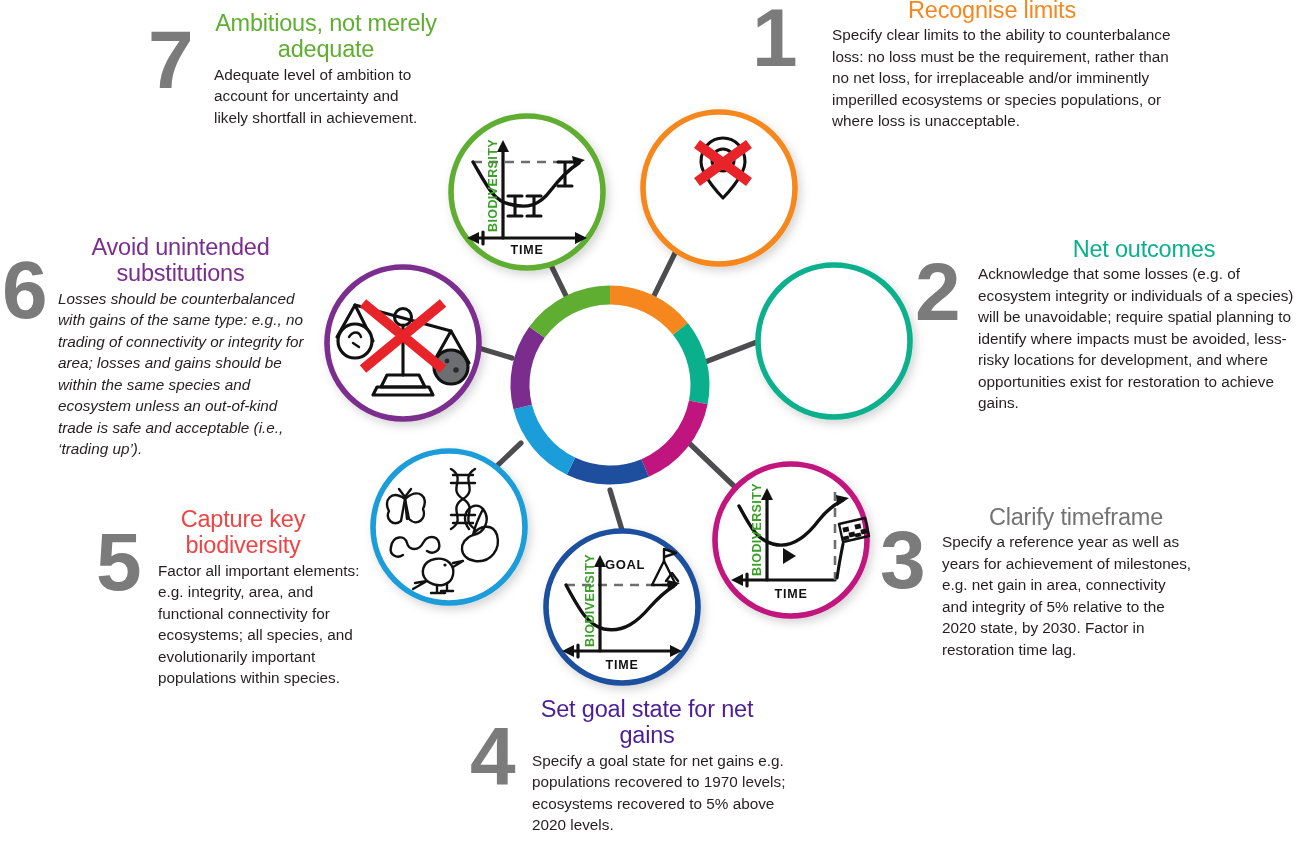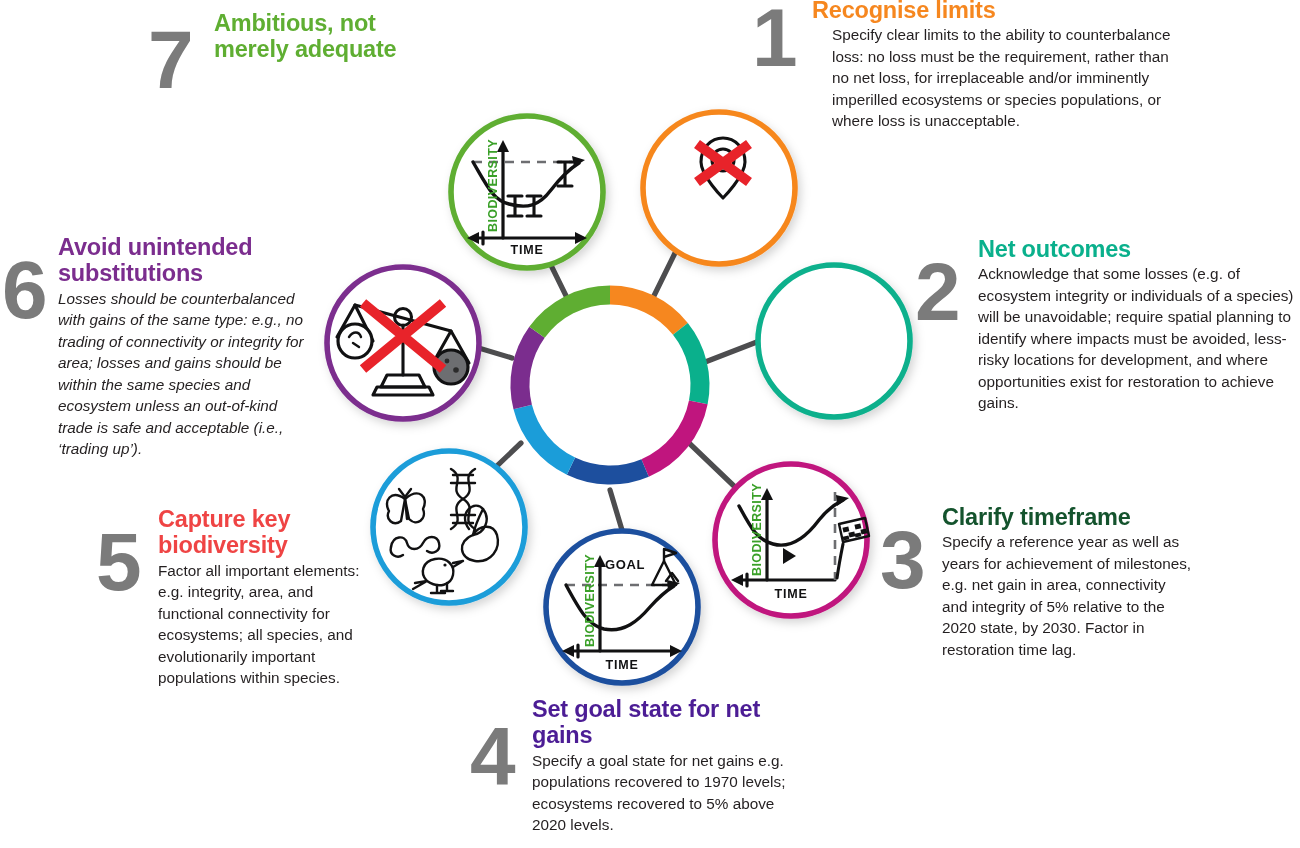--- a/index.html
+++ b/index.html
@@ -17,25 +17,26 @@
     position:absolute;
     font-family:"Liberation Sans", sans-serif;
     font-weight:bold;
     color:#7b7b7b;
     line-height:.78;
     letter-spacing:-2px;
     user-select:none;
   }
   .title{
     font-family:"Liberation Sans", sans-serif;
-    font-weight:bold;
+    font-weight:normal;
     font-size:23.5px;
     line-height:1.12;
     margin:0 0 1px 0;
     letter-spacing:-0.2px;
+    text-align:center;
   }
   .body{
     font-family:"Liberation Sans", sans-serif;
     font-size:15.3px;
     line-height:1.405;
     color:#231f20;
     margin:0;
   }
   
   #art{position:absolute;left:0;top:0;width:1300px;height:848px;}
@@ -287,20 +288,21 @@
 
         <path class="redx" stroke-width="11" d="M -40 -40 L 40 26 M 40 -40 L -40 26"></path>
       </g>
     </g>
   </svg>
 
   <div class="block" style="left:148px;top:10px;width:290px;">
     <div class="num" style="left:0px;top:18px;font-size:82px;">7</div>
     <div style="margin-left:66px;">
       <h2 class="title" style="color:#5fae32;">Ambitious, not merely adequate</h2>
+      <p class="body" style="width:208px;">Adequate level of ambition to account for uncertainty and likely shortfall in achievement.</p>
     </div>
   </div>
 
   <div class="block" style="left:752px;top:0px;width:420px;">
     <div class="num" style="left:0px;top:6px;font-size:82px;">1</div>
     <div style="margin-left:60px;">
       <h2 class="title" style="color:#f6871f;margin-top:-3px;">Recognise limits</h2>
       <p class="body" style="width:348px;margin-left:20px;">Specify clear limits to the ability to counterbalance loss: no loss must be the requirement, rather than no net loss, for irreplaceable and/or imminently imperilled ecosystems or species populations, or where loss is unacceptable.</p>
     </div>
   </div>
@@ -309,21 +311,21 @@
     <div class="num" style="left:0px;top:24px;font-size:82px;">2</div>
     <div style="margin-left:63px;">
       <h2 class="title" style="color:#0ab08c;">Net outcomes</h2>
       <p class="body" style="width:325px;">Acknowledge that some losses (e.g. of ecosystem integrity or individuals of a species) will be unavoidable; require spatial planning to identify where impacts must be avoided, less-risky locations for development, and where opportunities exist for restoration to achieve gains.</p>
     </div>
   </div>
 
   <div class="block" style="left:880px;top:504px;width:330px;">
     <div class="num" style="left:0px;top:24px;font-size:82px;">3</div>
     <div style="margin-left:62px;">
-      <h2 class="title" style="color:#14532d;">Clarify timeframe</h2>
+      <h2 class="title" style="color:#737373;">Clarify timeframe</h2>
       <p class="body" style="width:252px;">Specify a reference year as well as years for achievement of milestones, e.g. net gain in area, connectivity and integrity of 5% relative to the 2020 state, by 2030. Factor in restoration time lag.</p>
     </div>
   </div>
 
   <div class="block" style="left:470px;top:696px;width:350px;">
     <div class="num" style="left:0px;top:28px;font-size:82px;">4</div>
     <div style="margin-left:62px;">
       <h2 class="title" style="color:#4c1d95;width:230px;">Set goal state for net gains</h2>
       <p class="body" style="width:272px;">Specify a goal state for net gains e.g. populations recovered to 1970 levels; ecosystems recovered to 5% above 2020 levels.</p>
     </div>

